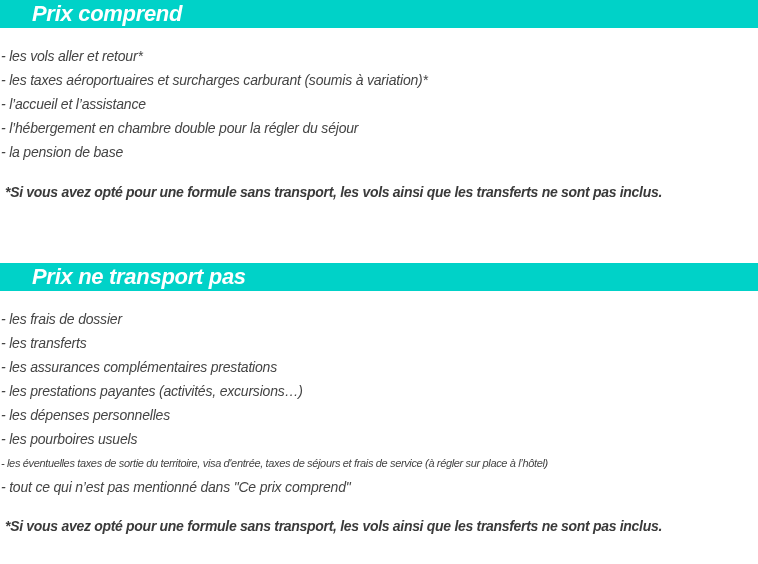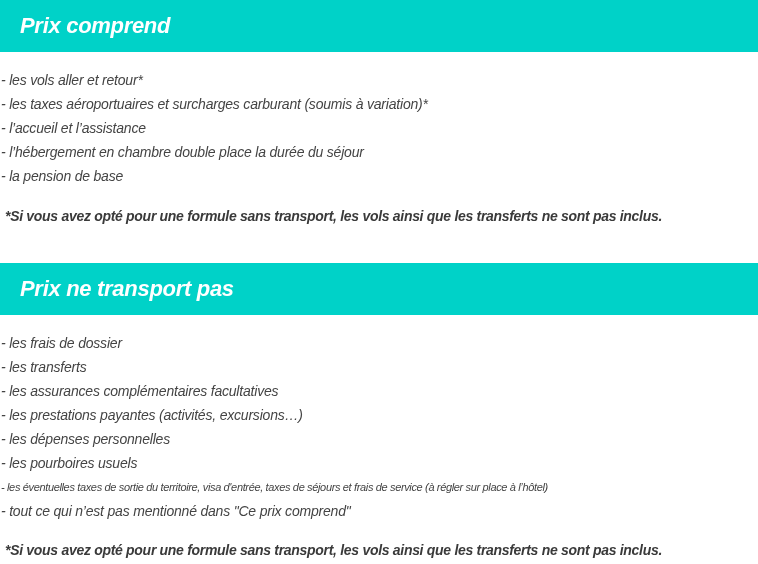--- a/index.html
+++ b/index.html
@@ -9,24 +9,24 @@
     }
     body {
       width: 758px;
       height: 564px;
       overflow: hidden;
       font-family: "Liberation Sans", "DejaVu Sans", sans-serif;
       color: #444444;
     }
     .section-header {
       background: #00d2c8;
-      height: 52px;
+      height: 28px;
       display: flex;
       align-items: center;
-      padding-left: 20px;
+      padding-left: 32px;
       box-sizing: border-box;
     }
     .section-title {
       color: #ffffff;
       font-style: italic;
       font-weight: bold;
       font-size: 22px;
       letter-spacing: -0.3px;
       margin: 0;
       line-height: 36px;
@@ -66,34 +66,34 @@
 <body>
 
 <section id="section-included">
   <div class="section-header">
     <h2 class="section-title">Prix comprend</h2>
   </div>
   <ul class="item-list">
     <li>- les vols aller et retour*</li>
     <li>- les taxes aéroportuaires et surcharges carburant (soumis à variation)*</li>
     <li>- l’accueil et l’assistance</li>
-    <li>- l’hébergement en chambre double place la durée du séjour</li>
+    <li>- l’hébergement en chambre double pour la régler du séjour</li>
     <li>- la pension de base</li>
   </ul>
   <div class="note">*Si vous avez opté pour une formule sans transport, les vols ainsi que les transferts ne sont pas inclus.</div>
 </section>
 
 <section id="section-excluded">
   <div class="section-header">
     <h2 class="section-title">Prix ne transport pas</h2>
   </div>
   <ul class="item-list">
     <li>- les frais de dossier</li>
     <li>- les transferts</li>
-    <li>- les assurances complémentaires facultatives</li>
+    <li>- les assurances complémentaires prestations</li>
     <li>- les prestations payantes (activités, excursions…)</li>
     <li>- les dépenses personnelles</li>
     <li>- les pourboires usuels</li>
     <li style="font-size:11px;letter-spacing:-0.35px;">- les éventuelles taxes de sortie du territoire, visa d'entrée, taxes de séjours et frais de service (à régler sur place à l’hôtel)</li>
     <li>- tout ce qui n’est pas mentionné dans "Ce prix comprend"</li>
   </ul>
   <div class="note">*Si vous avez opté pour une formule sans transport, les vols ainsi que les transferts ne sont pas inclus.</div>
 </section>
 
 </body></html>

